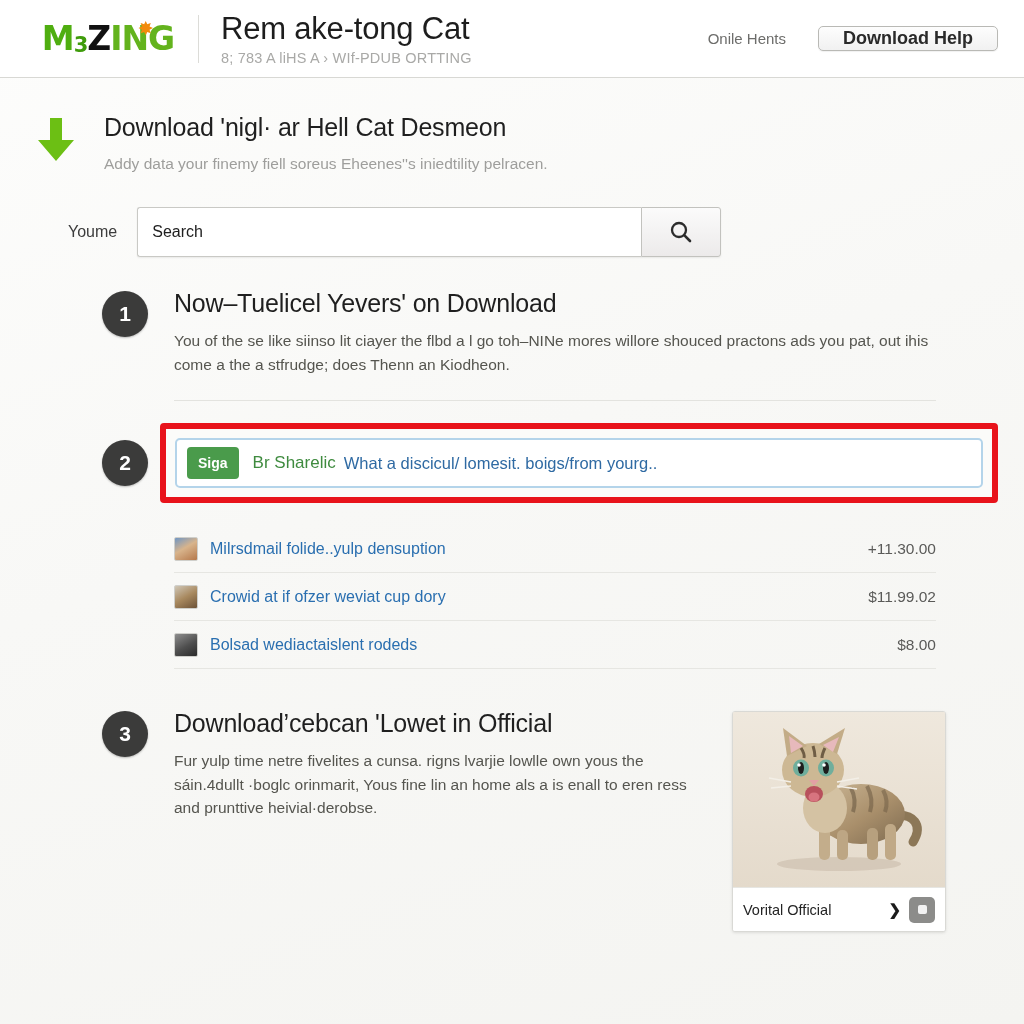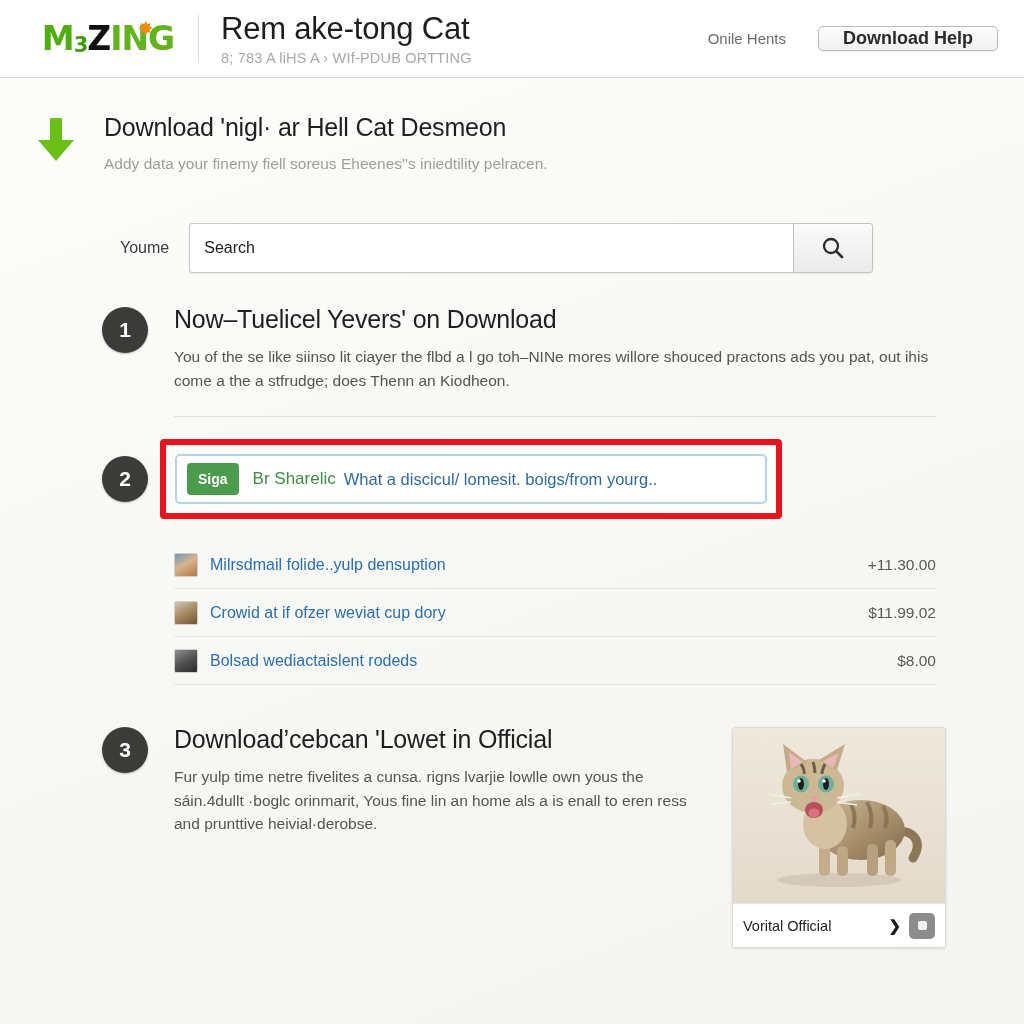--- a/index.html
+++ b/index.html
@@ -145,32 +145,32 @@
     font-size: 15.5px;
     color: #9e9e9c;
     margin-top: 13px;
     white-space: nowrap;
   }
 
   
   .search-row {
     display: flex;
     align-items: center;
-    margin-top: 50px;
-    padding-left: 120px;
+    margin-top: 34px;
+    padding-left: 68px;
   }
   .search-label {
     font-size: 16px;
     color: #3c3c3c;
     margin-right: 20px;
     white-space: nowrap;
   }
   .search-box {
     display: flex;
-    width: 684px;
+    width: 584px;
     height: 50px;
     box-shadow: 0 1px 2px rgba(0,0,0,0.07);
     border-radius: 3px;
   }
   .search-input {
     flex: 1 1 auto;
     border: 1px solid #c9c9c5;
     border-right: none;
     border-radius: 3px 0 0 3px;
     background: #fff;
@@ -245,21 +245,21 @@
     align-items: center;
     padding-left: 102px;
     margin-top: 22px;
   }
   .redbox {
     margin-left: 12px;
     border: 6px solid #e8131b;
     border-radius: 4px;
     background: #fbfbf9;
     padding: 9px;
-    width: 622px;
+    width: 838px;
     box-sizing: border-box;
   }
   .promo {
     border: 2px solid #b4d4ea;
     border-radius: 5px;
     background: #ffffff;
     height: 50px;
     display: flex;
     align-items: center;
     padding: 0 10px;

